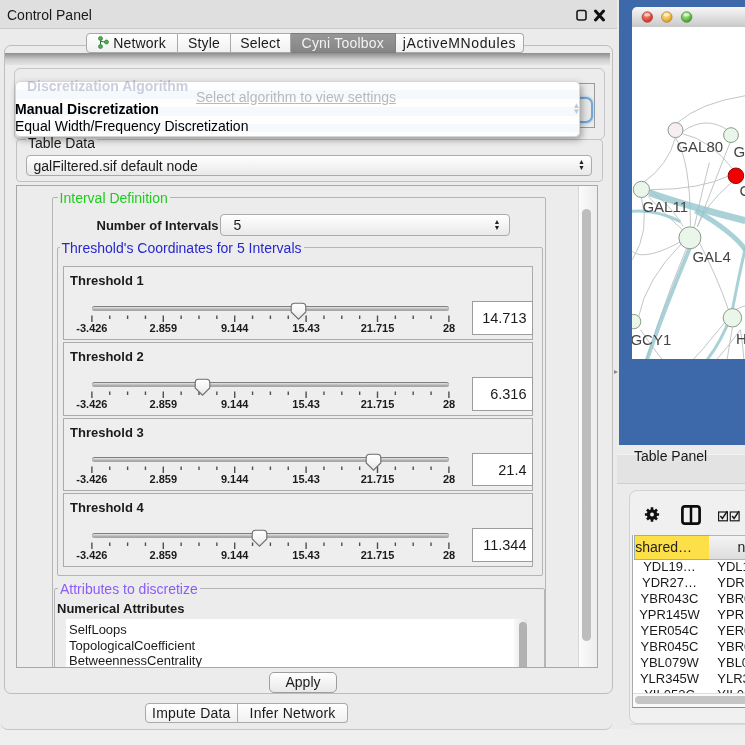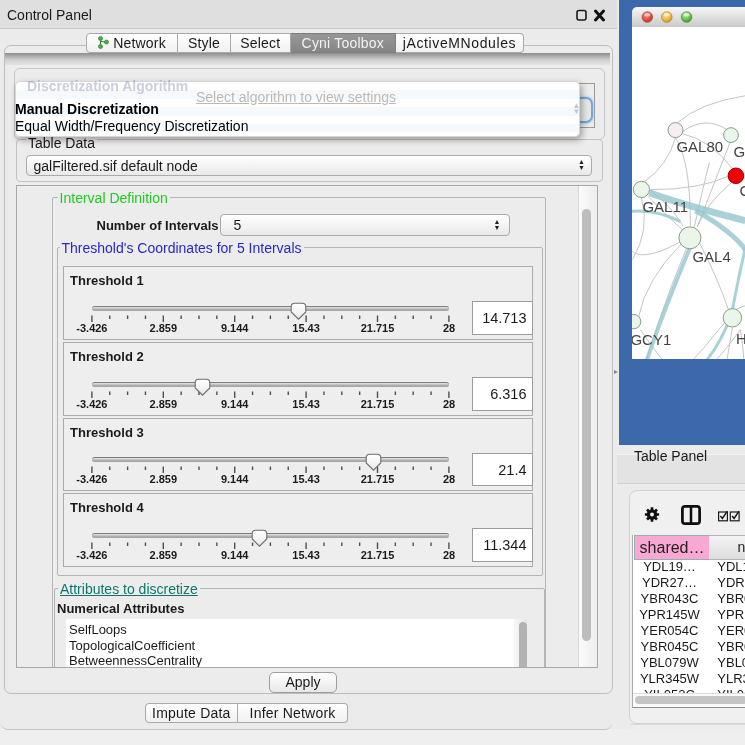--- a/index.html
+++ b/index.html
@@ -258,21 +258,21 @@
       <span class="ticklab" style="left:-2.1px;">-3.426</span>
         <span class="ticklab" style="left:69.3px;">2.859</span>
         <span class="ticklab" style="left:140.7px;">9.144</span>
         <span class="ticklab" style="left:212.1px;">15.43</span>
         <span class="ticklab" style="left:283.5px;">21.715</span>
         <span class="ticklab" style="left:355px;">28</span>
       <div class="numbox">11.344</div>
     </div>
 
     <div class="tbox" style="left:37px;top:402px;width:489px;height:200px;"></div>
-    <div class="tlab" style="left:41px;top:394.5px;color:#0f766e;text-decoration:underline;">Attributes to discretize</div>
+    <div class="tlab" style="left:41px;top:394.5px;color:#8b5cf6;">Attributes to discretize</div>
     <div class="tb" style="left:40px;top:414.5px;font-weight:bold;font-size:13px;">Numerical Attributes</div>
     <div class="abs" style="left:49px;top:433px;width:448px;height:48px;background:#ffffff;font-size:13px;">
       <div style="padding:3px 0 0 3px;line-height:15.7px;">SelfLoops<br>TopologicalCoefficient<br>BetweennessCentrality</div>
     </div>
     <div class="abs" style="left:497px;top:433px;width:13px;height:48px;background:linear-gradient(90deg,#f8f8f8,#e6e6e6);"></div>
     <div class="abs" style="left:502px;top:436px;width:7.7px;height:60px;background:#b2b2b2;border-radius:4px;"></div>
 
     <div class="abs" style="left:561px;top:0;width:19px;height:481px;background:linear-gradient(90deg,#fbfbfb,#ececec);border-left:1px solid #d6d6d6;"></div>
     <div class="abs" style="left:564.8px;top:23px;width:9.7px;height:432px;background:#bdbdbd;border-radius:5px;"></div>
   </div>
@@ -398,21 +398,21 @@
     <path d="M10 1.4 V18.6" stroke="#0c0c0c" stroke-width="2.5"></path>
   </svg>
   <svg class="abs" style="left:717.5px;top:509.5px;" width="24" height="12" viewBox="0 0 24 12">
     <rect x="0.6" y="2" width="8.8" height="8.8" fill="none" stroke="#1a1a1a" stroke-width="1.2"></rect>
     <path d="M2.4 6 L4.4 8.4 L9.3 1.2" stroke="#1a1a1a" stroke-width="1.5" fill="none"></path>
     <rect x="12.3" y="2" width="8.8" height="8.8" fill="none" stroke="#1a1a1a" stroke-width="1.2"></rect>
     <path d="M14.1 6 L16.1 8.4 L21 1.2" stroke="#1a1a1a" stroke-width="1.5" fill="none"></path>
   </svg>
 
   <div class="abs" style="left:631.5px;top:534.6px;width:113.5px;height:172px;background:#ffffff;overflow:hidden;font-size:13px;border-left:1px solid #aaaaaa;border-bottom:1px solid #8f8f8f;">
-    <div class="abs" style="left:1.8px;top:0.5px;width:73.5px;height:22.7px;background:#f9a8d4;border:1px solid #97aeb6;text-align:center;line-height:23px;font-size:16px;color:#222;">shared…</div>
+    <div class="abs" style="left:1.8px;top:0.5px;width:73.5px;height:22.7px;background:#fde047;border:1px solid #97aeb6;line-height:23px;font-size:14px;color:#222;">shared…</div>
     <div class="abs" style="left:76.9px;top:0.5px;width:40px;height:22.7px;background:linear-gradient(#f4f4f4,#dddddd);border:1px solid #b5b5b5;border-left:none;line-height:23px;font-size:14px;color:#222;padding-left:28px;">nam</div>
     <div class="abs" style="left:0;top:24.8px;width:74px;text-align:center;line-height:15.9px;">
       YDL19…<br>YDR27…<br>YBR043C<br>YPR145W<br>YER054C<br>YBR045C<br>YBL079W<br>YLR345W<br>YIL052C
     </div>
     <div class="abs" style="left:84.8px;top:24.8px;width:60px;line-height:15.9px;white-space:nowrap;">
       YDL194W<br>YDR277C<br>YBR043C<br>YPR145W<br>YER054C<br>YBR045C<br>YBL079W<br>YLR345W<br>YIL052C
     </div>
     <div class="abs" style="left:0;top:158.9px;width:113px;height:13.1px;background:#fafafa;border-top:1px solid #dddddd;"></div>
     <div class="abs" style="left:2.5px;top:161.4px;width:112px;height:8.5px;background:#c5c5c5;border-radius:4.2px;"></div>
   </div>

